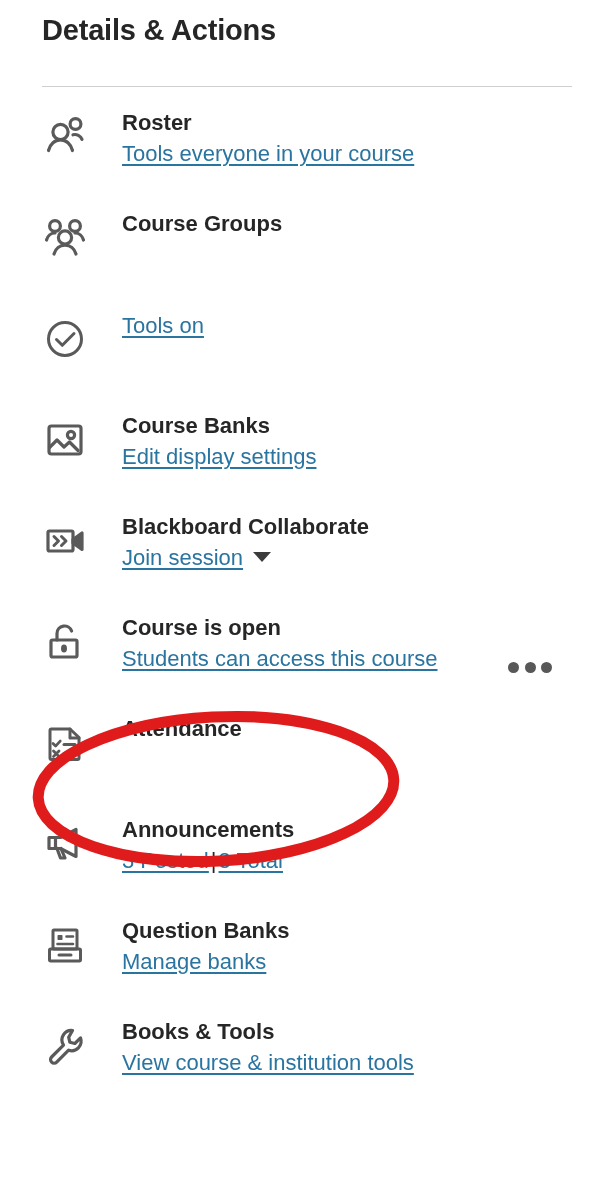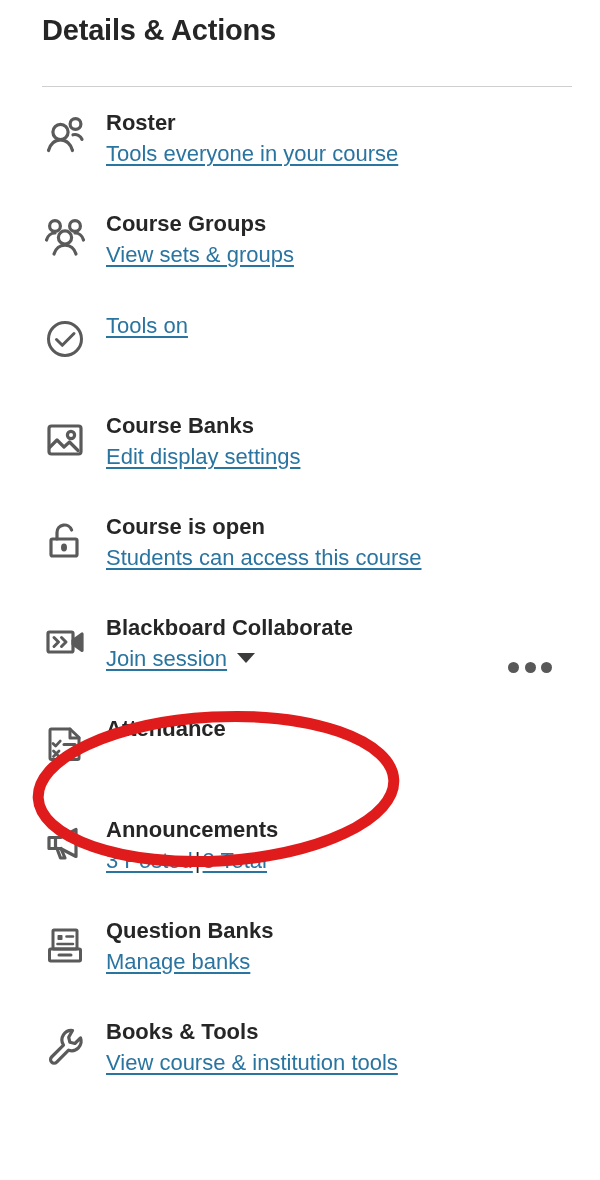--- a/index.html
+++ b/index.html
@@ -35,21 +35,21 @@
 
   
   .items {
     position:absolute;
     left:0; top:108px;
     width:600px;
   }
   .item {
     position:relative;
     height:101px;
-    padding-left:42px;
+    padding-left:58px;
   }
   .item-icon {
     position:absolute;
     left:42px; top:6px;
     width:46px; height:46px;
     color:#5a5a5a;
   }
   .item-icon svg { display:block; width:46px; height:46px; }
   .item-body {
     margin-left:64px;
@@ -152,23 +152,20 @@
           <circle cx="13" cy="11" r="5.4"></circle>
           <path d="M4.5 25c1.1-4.2 4.6-7 8.5-7"></path>
           <circle cx="33" cy="11" r="5.4"></circle>
           <path d="M41.5 25c-1.1-4.2-4.6-7-8.5-7"></path>
           <circle cx="23" cy="22.5" r="6.6"></circle>
           <path d="M12 39c1.5-5.4 5.9-8.9 11-8.9s9.5 3.5 11 8.9"></path>
         </svg>
       </span>
       <div class="item-body">
         <div class="item-title">Course Groups</div>
-        <div class="link-row">
-          <a class="item-link">View sets &amp; groups</a>
-        </div>
       </div>
     </div>
 
     <div class="item">
       <span class="item-icon">
         <svg viewBox="0 0 46 46" fill="none" stroke="currentColor" stroke-width="3" stroke-linecap="round" stroke-linejoin="round">
           <circle cx="23" cy="23" r="16.5"></circle>
           <path d="M14.5 23.5l5.8 5.8L32 17.5"></path>
         </svg>
       </span>
@@ -184,53 +181,53 @@
         <svg viewBox="0 0 46 46" fill="none" stroke="currentColor" stroke-width="3.2" stroke-linecap="round" stroke-linejoin="round">
           <rect x="7" y="9" width="32" height="28" rx="2.5"></rect>
           <circle cx="29" cy="18" r="3.6"></circle>
           <path d="M7.5 30.5l7.5-7.5 7 7 5.5-5 8.5 8.5"></path>
         </svg>
       </span>
       <div class="item-body">
         <div class="item-title">Course Banks</div>
         <div class="link-row">
           <a class="item-link">Edit display settings</a>
-        </div>
-      </div>
-    </div>
-
-    <div class="item">
-      <span class="item-icon">
-        <svg viewBox="0 0 46 46" fill="none" stroke="currentColor" stroke-width="3.2" stroke-linecap="round" stroke-linejoin="round">
-          <rect x="9" y="21" width="26" height="17" rx="1.5"></rect>
-          <path d="M15 21v-6.5a7.5 7.5 0 0 1 14.6-2.4"></path>
-          <ellipse cx="22" cy="29.5" rx="3" ry="4" fill="currentColor" stroke="none"></ellipse>
-        </svg>
-      </span>
-      <div class="item-body">
-        <div class="item-title">Course is open</div>
-        <div class="link-row">
-          <a class="item-link">Students can access this course</a>
         </div>
       </div>
     </div>
 
     <div class="item">
       <span class="item-icon">
         <svg viewBox="0 0 46 46" fill="none" stroke="currentColor" stroke-width="3.2" stroke-linecap="round" stroke-linejoin="round">
           <rect x="6" y="13" width="25" height="20" rx="1.5"></rect>
           <path d="M31 21.5l9-6.5v16.5l-9-6.5z" fill="currentColor" stroke="currentColor"></path>
           <path d="M12 18.5l4.5 4.5L12 27.5" stroke-width="3"></path>
           <path d="M19.5 18.5L24 23l-4.5 4.5" stroke-width="3"></path>
         </svg>
       </span>
       <div class="item-body">
         <div class="item-title">Blackboard Collaborate</div>
         <div class="link-row">
           <a class="item-link">Join session</a><span class="caret"></span>
+        </div>
+      </div>
+    </div>
+
+    <div class="item">
+      <span class="item-icon">
+        <svg viewBox="0 0 46 46" fill="none" stroke="currentColor" stroke-width="3.2" stroke-linecap="round" stroke-linejoin="round">
+          <rect x="9" y="21" width="26" height="17" rx="1.5"></rect>
+          <path d="M15 21v-6.5a7.5 7.5 0 0 1 14.6-2.4"></path>
+          <ellipse cx="22" cy="29.5" rx="3" ry="4" fill="currentColor" stroke="none"></ellipse>
+        </svg>
+      </span>
+      <div class="item-body">
+        <div class="item-title">Course is open</div>
+        <div class="link-row">
+          <a class="item-link">Students can access this course</a>
         </div>
       </div>
     </div>
 
     <div class="item">
       <span class="item-icon">
         <svg viewBox="0 0 46 46" fill="none" stroke="currentColor" stroke-width="3" stroke-linecap="round" stroke-linejoin="round">
           <path d="M9 9h19l9 8.5V38a1.5 1.5 0 0 1-1.5 1.5h-26A1.5 1.5 0 0 1 8 38V10.5A1.5 1.5 0 0 1 9.5 9z"></path>
           <path d="M28 9v9h9"></path>
           <path d="M11 23.5l2.6 2.6 4.6-5" stroke-width="2.8"></path>

